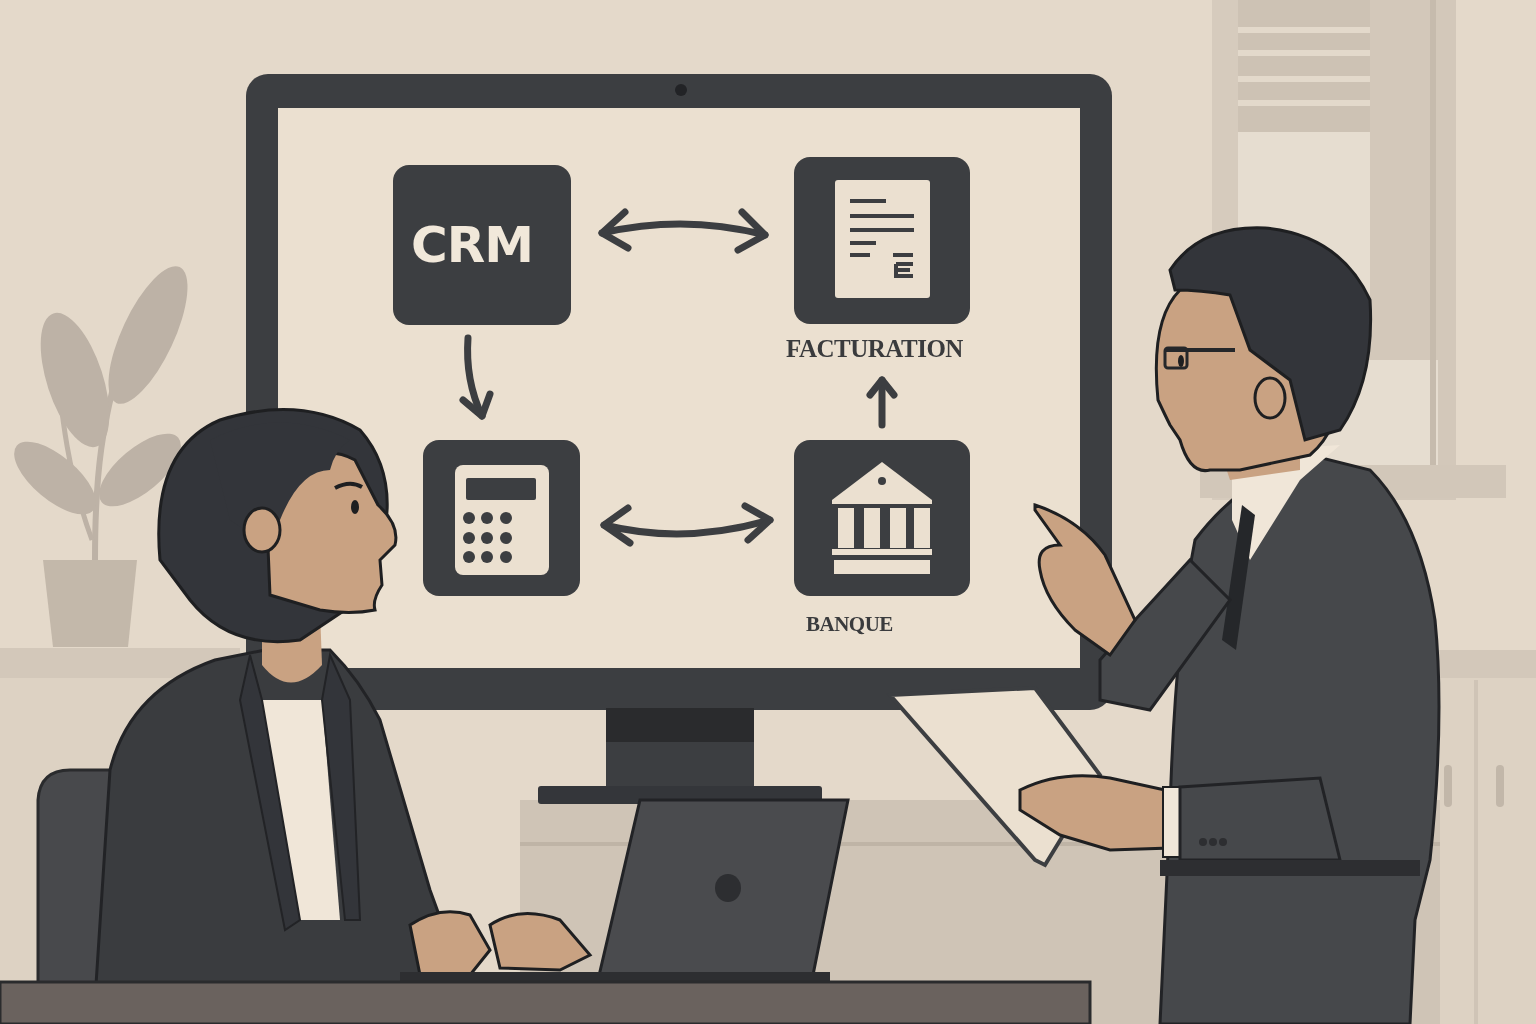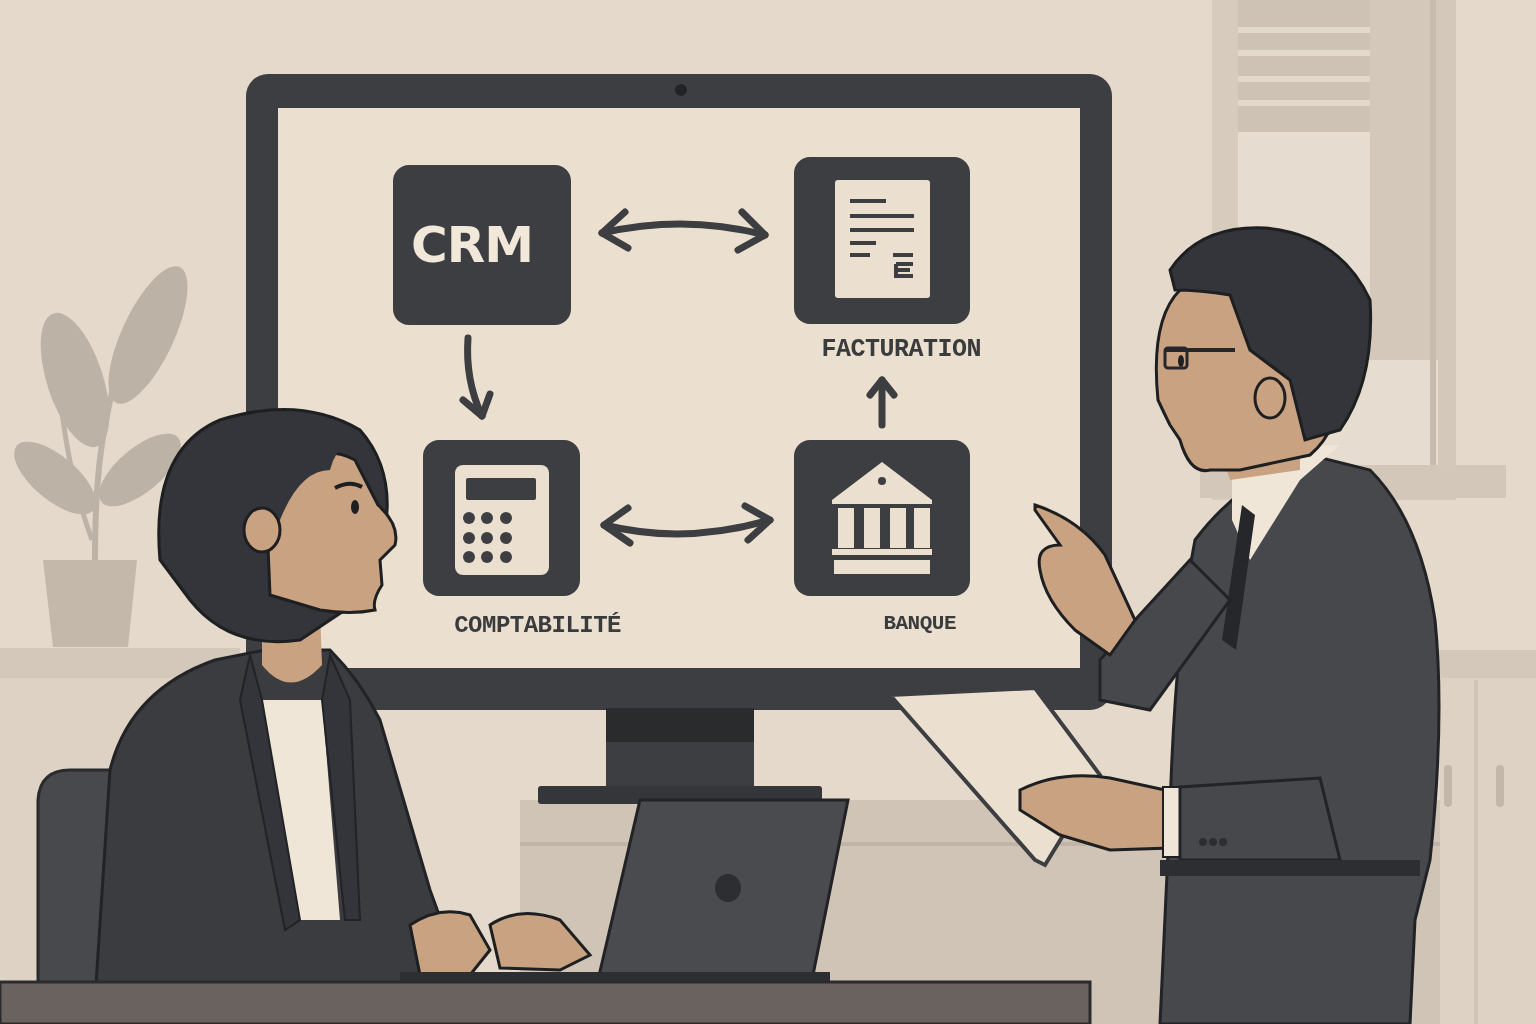--- a/index.html
+++ b/index.html
@@ -1,21 +1,21 @@
 <!DOCTYPE html>
 <html><head>
 <meta charset="utf-8">
 <style>
   html, body { margin: 0; padding: 0; }
   body { width: 1536px; height: 1024px; overflow: hidden; background: #e4d9ca; font-family: "DejaVu Sans", sans-serif; }
   .scene { position: relative; width: 1536px; height: 1024px; }
   svg.bg { position: absolute; left: 0; top: 0; }
   .node-label {
-    position: absolute; font-family: Liberation Mono, monospace; font-weight: bold;
-    color: #3a3b3d; letter-spacing: -0.5px; white-space: nowrap; text-align: right;
+    position: absolute; font-family: Liberation Serif, serif; font-weight: bold;
+    color: #3a3b3d; letter-spacing: -0.5px; white-space: nowrap; text-align: left;
   }
   .crm-text {
     position: absolute; left: 393px; top: 165px; width: 158px; height: 160px;
     display: flex; align-items: center; justify-content: center;
     color: #f1e8da; font-family: "DejaVu Sans", sans-serif; font-weight: bold; font-size: 50px; letter-spacing: -1px;
   }
 </style>
 </head>
 <body>
 
@@ -200,15 +200,14 @@
     <path d="M1180 787 L1320 778 L1340 860 L1180 860 Z" fill="#46484b" stroke="#222326" stroke-width="3"></path>
     <circle cx="1203" cy="842" r="4" fill="#2d2e31"></circle>
     <circle cx="1213" cy="842" r="4" fill="#2d2e31"></circle>
     <circle cx="1223" cy="842" r="4" fill="#2d2e31"></circle>
     <rect x="1160" y="860" width="260" height="16" fill="#2d2e31"></rect>
   </g>
 </svg>
 
 <div class="crm-text">CRM</div>
 <div class="node-label" style="left:786px; top:335px; width:195px; font-size:25px;">FACTURATION</div>
-<div class="node-label" style="left:396px; top:612px; width:225px; font-size:24px;">COMPTABILITÉ</div>
 <div class="node-label" style="left:806px; top:612px; width:150px; font-size:21px;">BANQUE</div>
 </div>
 
 </body></html>

